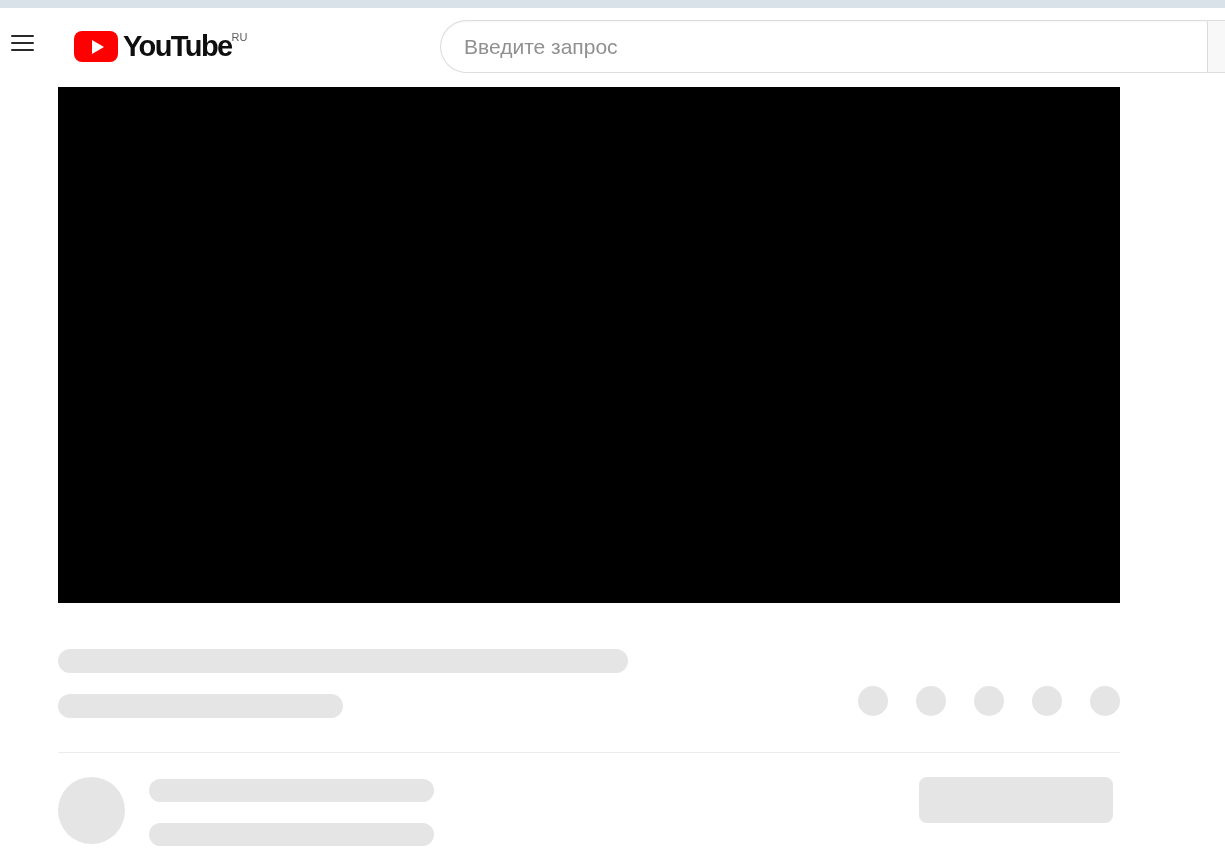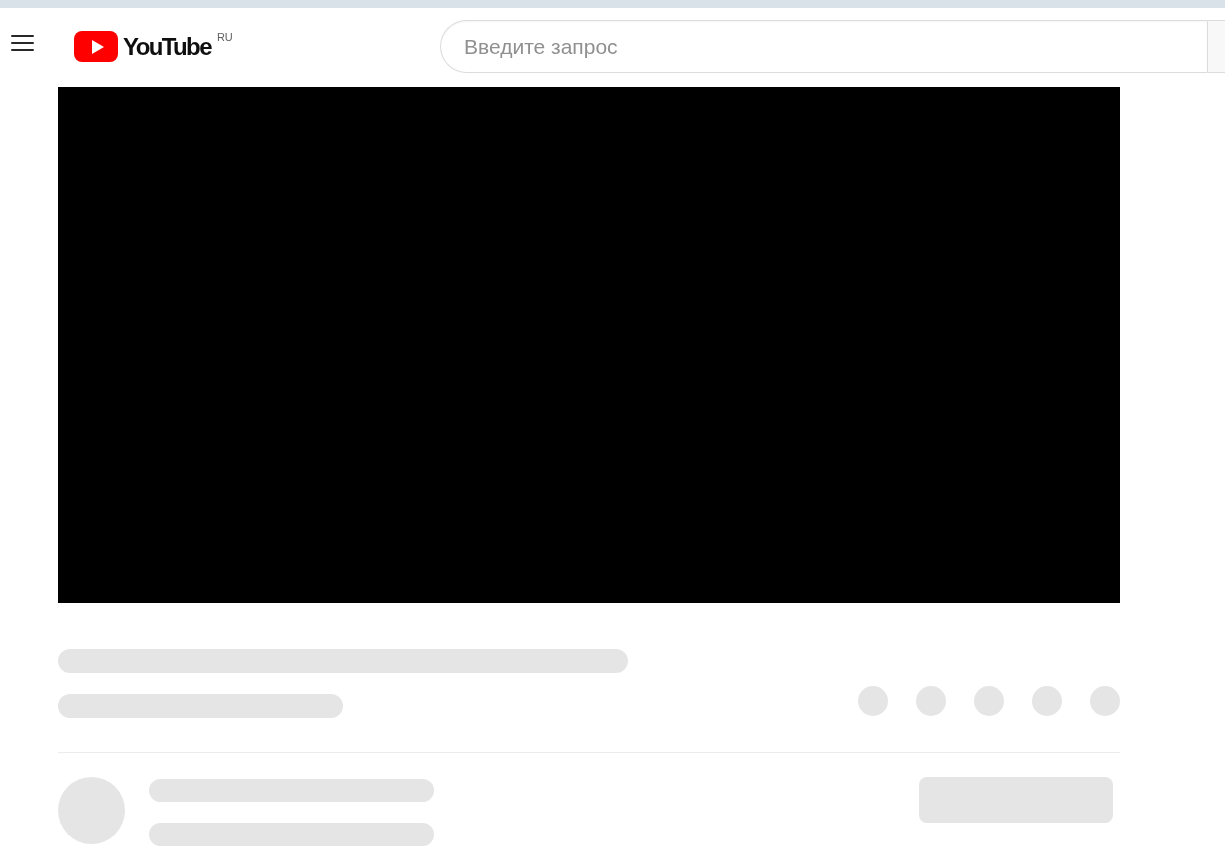--- a/index.html
+++ b/index.html
@@ -74,32 +74,32 @@
   }
   #logo-icon .tri {
     width: 0; height: 0;
     border-left: 12px solid #ffffff;
     border-top: 7px solid transparent;
     border-bottom: 7px solid transparent;
     margin-left: 3px;
   }
   #logo-wordmark {
     font-family: "Liberation Sans", sans-serif;
-    font-size: 24px;
+    font-size: 29px;
     font-weight: 700;
     letter-spacing: -1.6px;
     color: #0f0f0f;
     line-height: 33px;
   }
   #logo-country {
     font-size: 11px;
     font-weight: 400;
     color: #606060;
     line-height: 12px;
-    margin-left: 6px;
+    margin-left: 0;
     margin-top: 1px;
     letter-spacing: 0px;
   }
 
   
   #search-area {
     position: absolute;
     left: 440px; top: 12px;
     display: flex;
     align-items: stretch;

